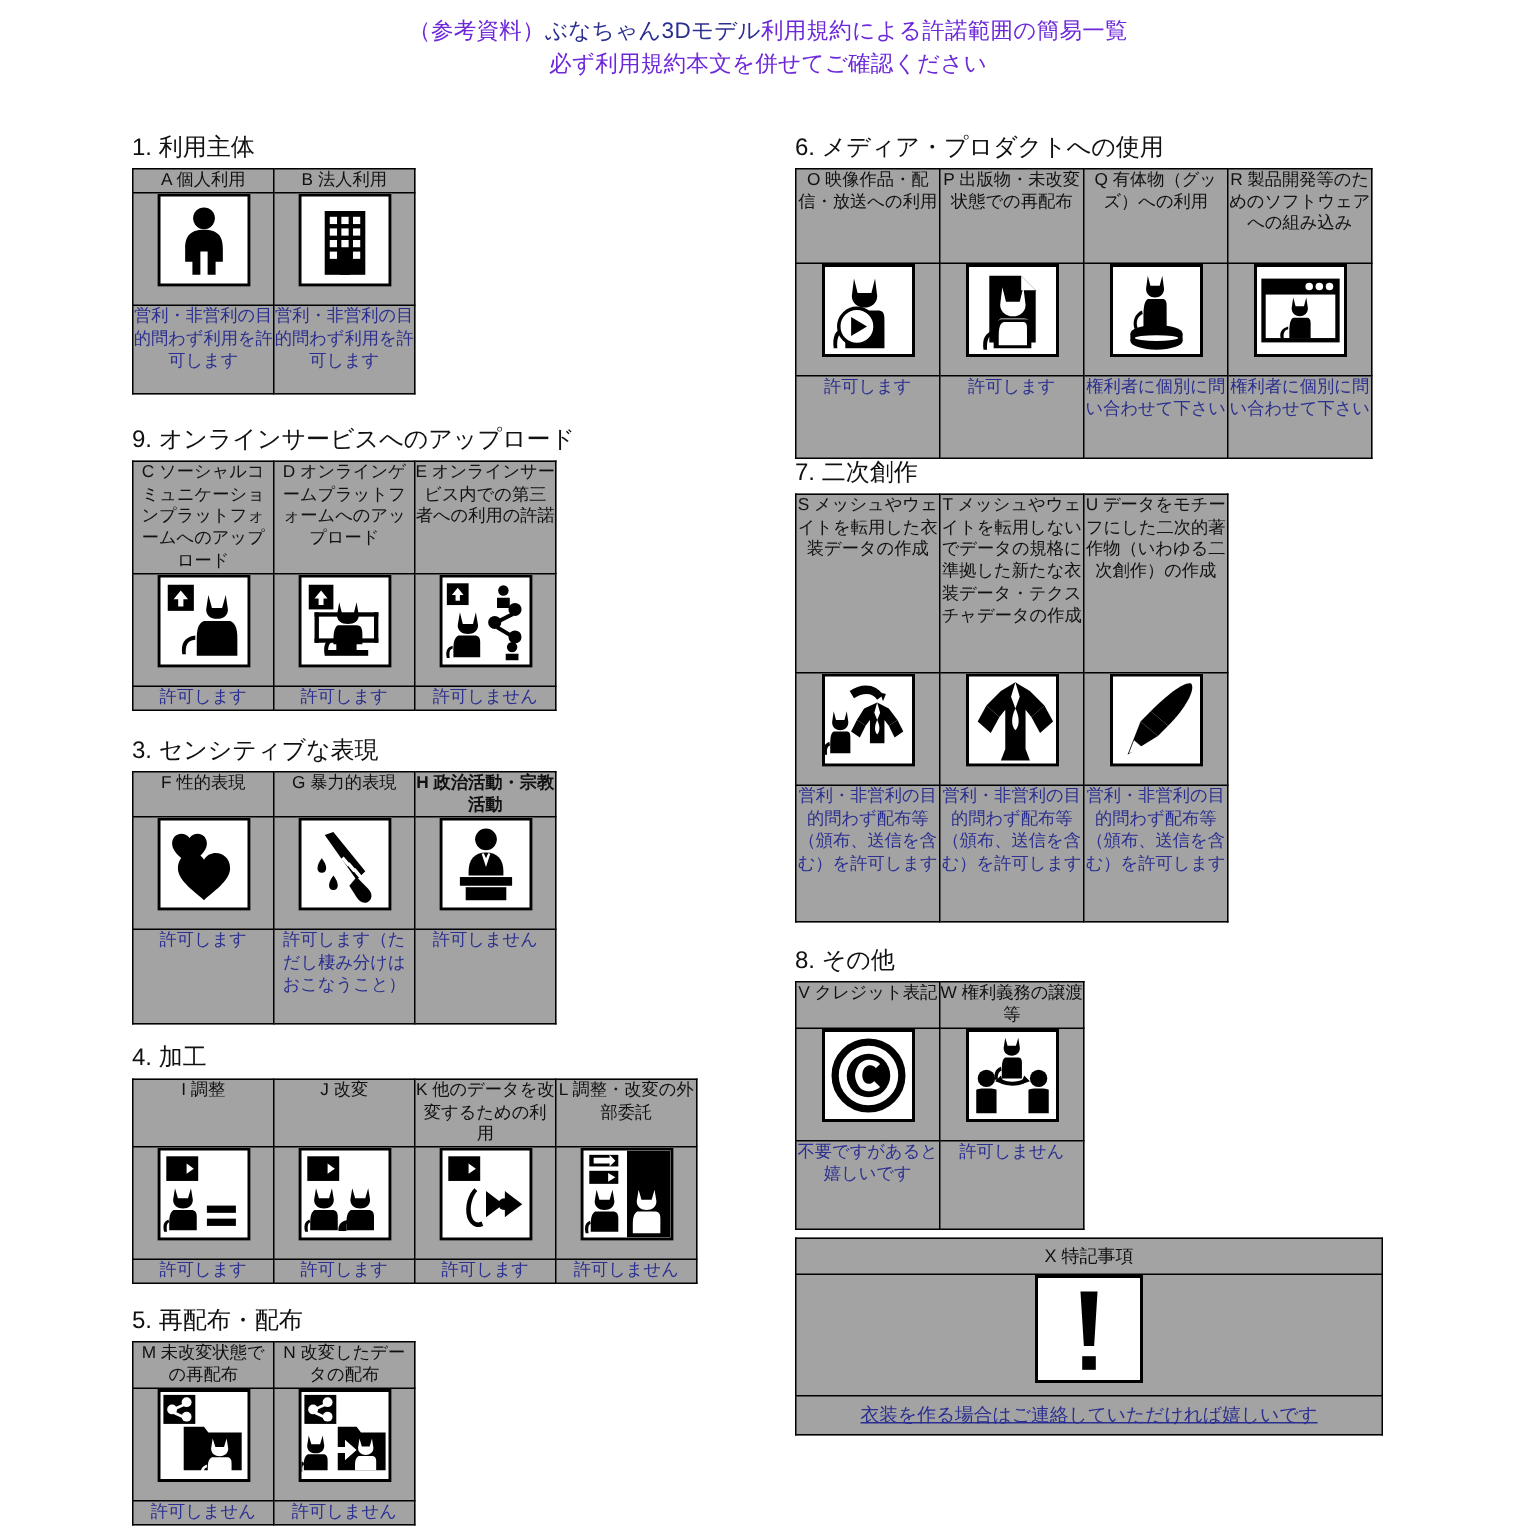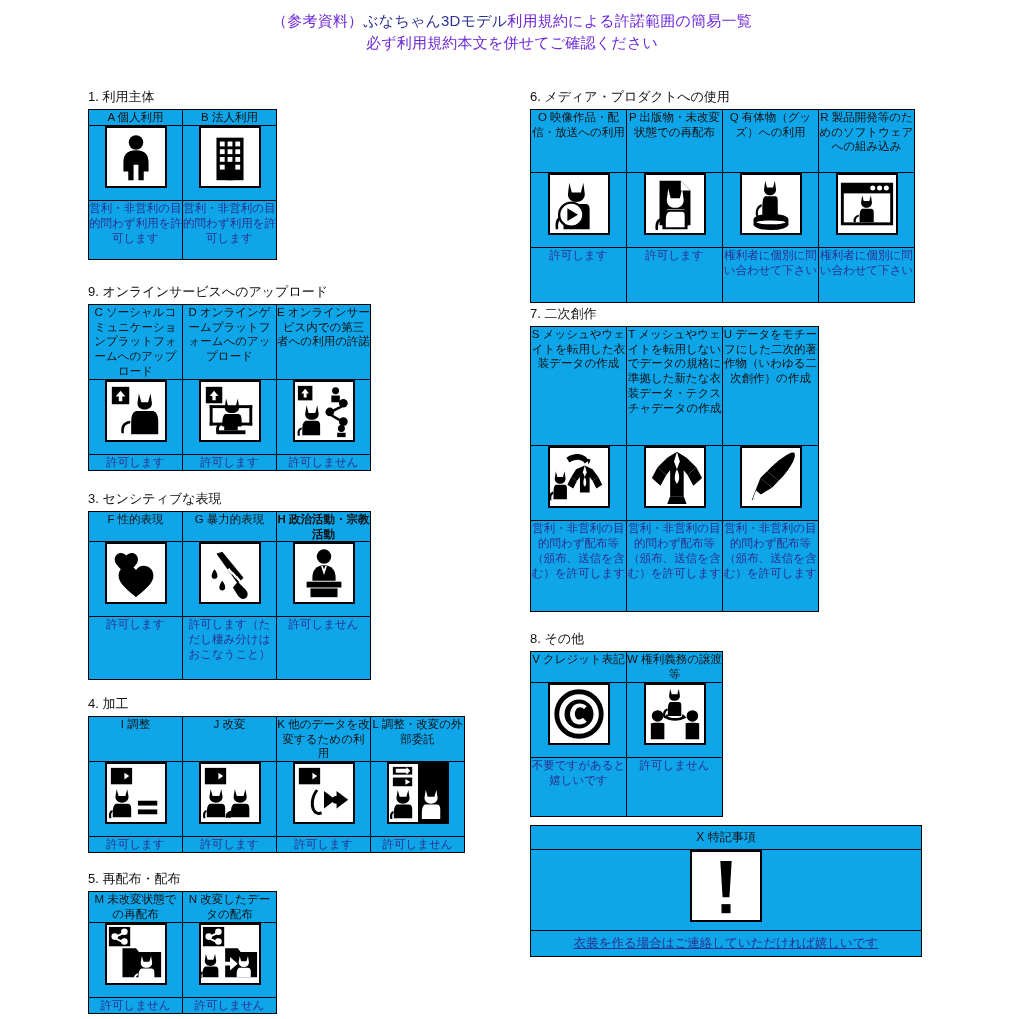--- a/index.html
+++ b/index.html
@@ -13,23 +13,23 @@
   }
   .title-block{
     position:absolute;left:0;top:10px;width:1024px;text-align:center;
     line-height:1.45;font-size:15px;letter-spacing:.2px;
   }
   .title-line{white-space:nowrap;}
   .blue{color:#2b2f8f;}
   .ink{color:#6d28d9;}
 
   .sec{position:absolute;}
-  .sec-title{font-size:13px;margin-bottom:3px;white-space:nowrap;color:#111;}
-
-  table.grid{border-collapse:collapse;table-layout:fixed;background:#0ea5e9;}
+  .sec-title{font-size:16px;margin-bottom:3px;white-space:nowrap;color:#111;}
+
+  table.grid{border-collapse:collapse;table-layout:fixed;background:#a3a3a3;}
   table.grid td{
     border:1px solid #000;
     vertical-align:top;
     padding:0;
     text-align:center;
   }
   td.hdr{
     font-size:11.5px;line-height:1.28;padding:3px 2px 4px 2px;color:#111;
     vertical-align:top;
   }

